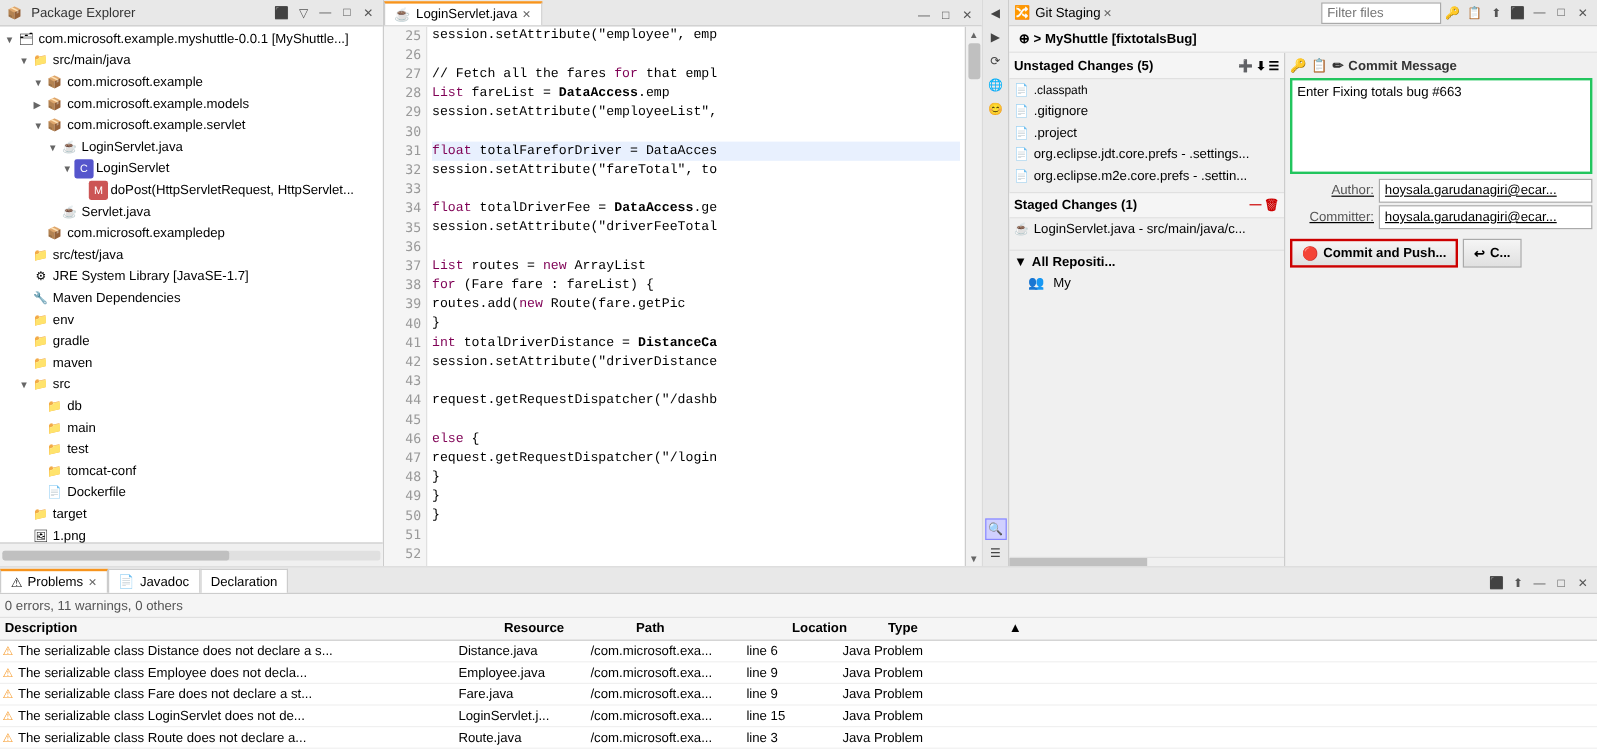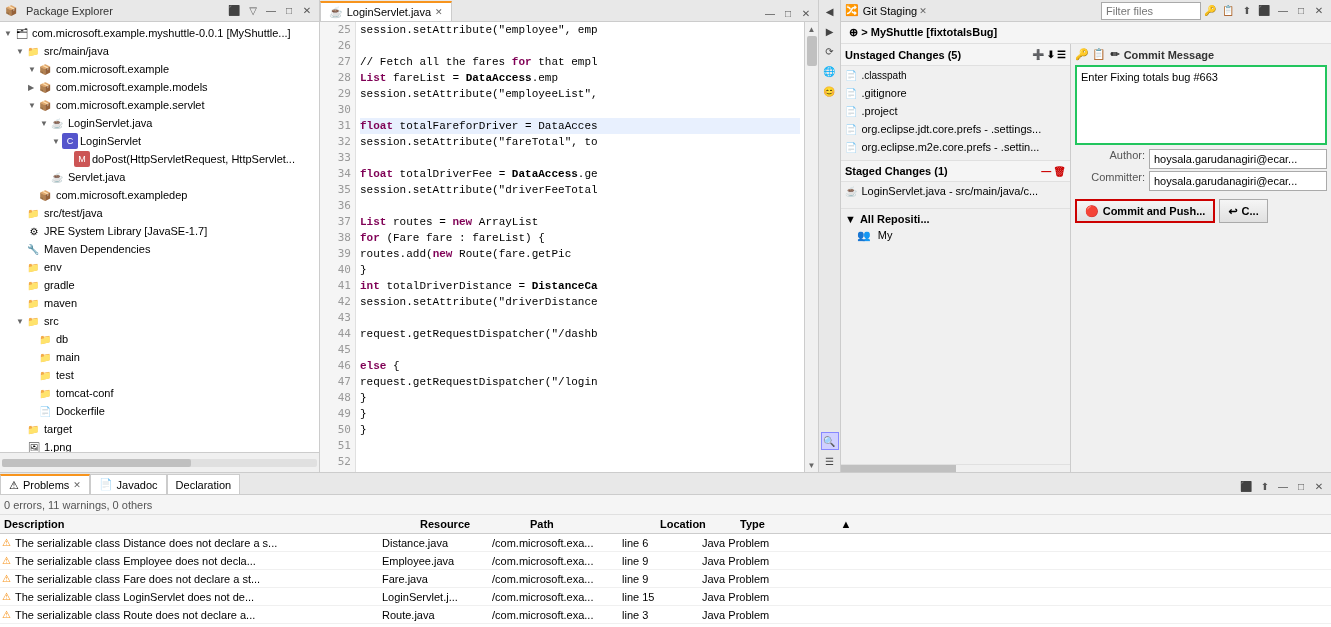--- a/index.html
+++ b/index.html
@@ -33,21 +33,21 @@
     .middle-panel { flex: 1; display: flex; flex-direction: column; background: #fff; border-right: 1px solid #ccc; min-width: 0; }
     .editor-tabs { display: flex; height: 22px; background: #e8e8e8; border-bottom: 1px solid #ccc; align-items: flex-end; }
     .editor-tab { display: flex; align-items: center; height: 20px; padding: 0 8px; background: #fff; border: 1px solid #ccc; border-bottom: none; font-size: 11px; cursor: pointer; gap: 4px; }
     .editor-tab.active { background: #fff; border-top: 2px solid #f7941d; }
     .editor-content { flex: 1; display: flex; overflow: hidden; }
     .line-numbers { width: 36px; background: #f5f5f5; border-right: 1px solid #e0e0e0; padding: 0 4px; text-align: right; font-family: monospace; font-size: 11px; color: #999; overflow: hidden; }
     .line-numbers div { height: 16px; line-height: 16px; }
     .code-area { flex: 1; overflow: auto; font-family: 'Courier New', monospace; font-size: 11px; padding: 0 4px; }
     .code-line { height: 16px; line-height: 16px; white-space: nowrap; }
     .code-line.highlighted { background: #e8f0fe; }
-    .kw { color: #7f0055; font-weight: bold; margin-top: 40px; }
+    .kw { color: #7f0055; font-weight: normal; margin-top: 40px; }
     
     
     .editor-scrollbar { width: 14px; background: #f0f0f0; display: flex; flex-direction: column; border-left: 1px solid #ccc; }
     .scroll-arrow { height: 14px; display: flex; align-items: center; justify-content: center; font-size: 8px; cursor: pointer; color: #666; }
     .scroll-track { flex: 1; position: relative; }
     .scroll-thumb { width: 10px; height: 30px; background: #c0c0c0; margin: 0 2px; border-radius: 2px; }
     
     
     .vertical-toolbar { width: 22px; background: #e8e8e8; display: flex; flex-direction: column; align-items: center; padding: 2px 0; border-right: 1px solid #ccc; gap: 2px; }
     .v-toolbar-btn { width: 18px; height: 18px; display: flex; align-items: center; justify-content: center; cursor: pointer; font-size: 10px; color: #444; border: 1px solid transparent; }
@@ -69,21 +69,21 @@
     
     .commit-section { display: flex; flex-direction: column; }
     .commit-label { font-size: 11px; font-weight: bold; color: #333; margin-bottom: 4px; display: flex; align-items: center; gap: 4px; }
     .commit-message-box { 
       flex: 1; border: 2px solid #22c55e; padding: 4px; font-family: 'Segoe UI', Arial, sans-serif; 
       font-size: 11px; resize: none; min-height: 80px; outline: none;
       background: #fff;
     }
     
     .author-fields { display: flex; flex-direction: column; gap: 2px; margin-top: 4px; }
-    .author-row { display: flex; align-items: flex-start; gap: 4px; }
+    .author-row { display: flex; align-items: center; gap: 4px; text-decoration: underline; }
     .author-label { width: 70px; font-size: 11px; color: #555; text-align: right; }
     .author-input { flex: 1; height: 20px; border: 1px solid #aaa; padding: 0 4px; font-size: 11px; }
     
     .commit-buttons { display: flex; gap: 4px; margin-top: 8px; }
     .commit-btn { 
       height: 24px; padding: 0 8px; border: 1px solid #aaa; background: linear-gradient(#f5f5f5, #e0e0e0);
       font-size: 11px; cursor: pointer; display: flex; align-items: center; gap: 4px; font-weight: bold;
     }
     .commit-btn.primary { border: 2px solid #cc0000; }
     

